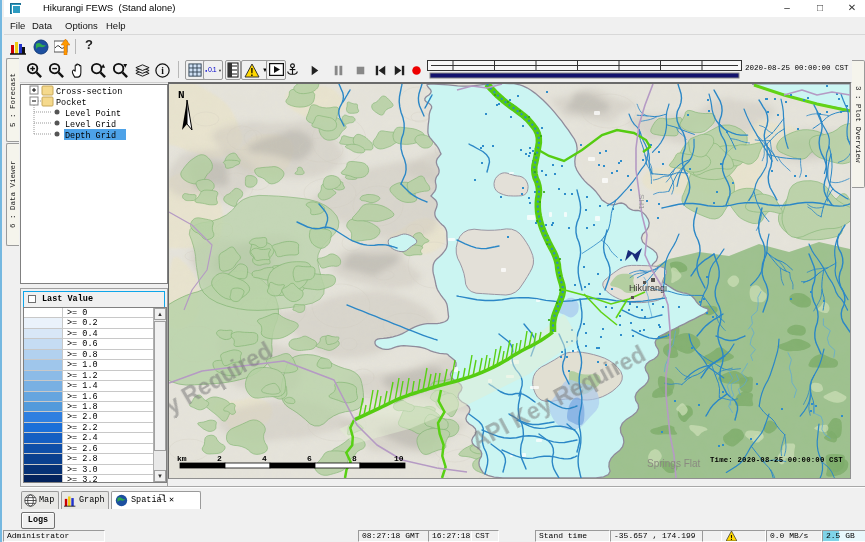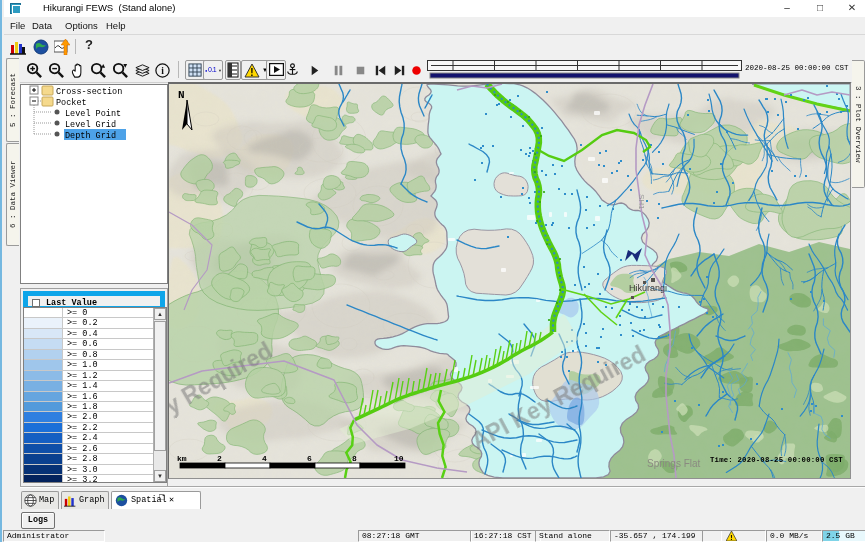--- a/index.html
+++ b/index.html
@@ -26,21 +26,21 @@
 .vtabR { position:absolute; left:850px; top:60px; width:13px; height:128px; background:#f5f4ec;
   border:1px solid #9a9a9a; border-left:none; border-radius:0 2px 2px 0;
   font-family:"Liberation Mono",monospace; font-size:7.5px; color:#222; }
 .vtabR .txt { writing-mode:vertical-rl; display:block; margin:auto; height:100%; text-align:center; }
 .toolbar2 { position:absolute; left:18px; top:57px; width:847px; height:26px; background:#f0f0f0;
   border-bottom:1px solid #d0d0d0; }
 .treepanel { position:absolute; left:18px; top:84px; width:148px; height:200px; background:#fff;
   border:1px solid #808080; font-family:"Liberation Mono",monospace; font-size:8.5px; color:#000; }
 .legendwrap { position:absolute; left:18px; top:288px; width:148px; height:199px; background:#f0f0f0;
   border:1px solid #a0a0a0; }
-.lastval { position:absolute; left:2px; top:2px; width:142px; height:20px; border:5px solid #0ea5e9;
+.lastval { position:absolute; left:2px; top:2px; width:142px; height:20px; border:1px solid #0ea5e9;
   font-family:"Liberation Mono",monospace; font-size:8.5px; }
 .lastval .cb { position:absolute; left:4px; top:3px; width:8px; height:8px; background:#fff;
   border:1px solid #707070; }
 .lastval .lb { position:absolute; left:18px; top:2px; font-weight:bold; }
 .legendlist { position:absolute; left:2px; top:18px; width:144px; height:176px; background:#fff;
   border:1px solid #808080; overflow:hidden; }
 .lrow { height:10.45px; border-bottom:1px solid #c8c8c8; position:relative; }
 .lsw { position:absolute; left:0; top:0; width:39px; height:9.45px; border-right:1px solid #c8c8c8; }
 .llb { position:absolute; left:43px; top:0px; font-family:"Liberation Mono",monospace; font-size:8.5px; }
 .sbar { position:absolute; right:0px; top:0; width:13px; height:174px; background:#e8e8e8;
@@ -1117,22 +1117,22 @@
     </svg>
     <span style="position:absolute;left:19px;top:3px">Spatial</span>
     <span style="position:absolute;left:47px;top:1px;font-size:9px">□</span>
     <span style="position:absolute;left:57px;top:2px;font-weight:bold">✕</span>
   </div>
 </div>
 <div class="logsbtn">Logs</div>
 <div class="statusbar">
   <div class="scell" style="left:1px;width:102px">Administrator</div>
   <div class="scell" style="left:356px;width:114px">08:27:18 GMT</div>
-  <div class="scell" style="left:468px;width:71px">16:27:18 CST</div>
-  <div class="scell" style="left:533px;width:75px">Stand alone</div>
+  <div class="scell" style="left:426px;width:71px">16:27:18 CST</div>
+  <div class="scell" style="left:533px;width:75px">Stand time</div>
   <div class="scell" style="left:608px;width:112px">-35.657 , 174.199</div>
   <div class="scell" style="left:700px;width:64px">
     <svg width="11" height="10" viewBox="0 0 12 11" style="margin-left:20px">
       <polygon points="6,0 12,11 0,11" fill="#ffd800" stroke="#333" stroke-width="0.8"></polygon>
       <text x="6" y="9.5" text-anchor="middle" font-size="8" font-weight="bold">!</text>
     </svg>
   </div>
   <div class="scell" style="left:764px;width:56px">0.0 MB/s</div>
   <div class="scell" style="left:820px;width:44px;background:linear-gradient(90deg,#7fd4e8 0 38%,#e8f8fc 38%)">2.5 GB</div>
 </div>

